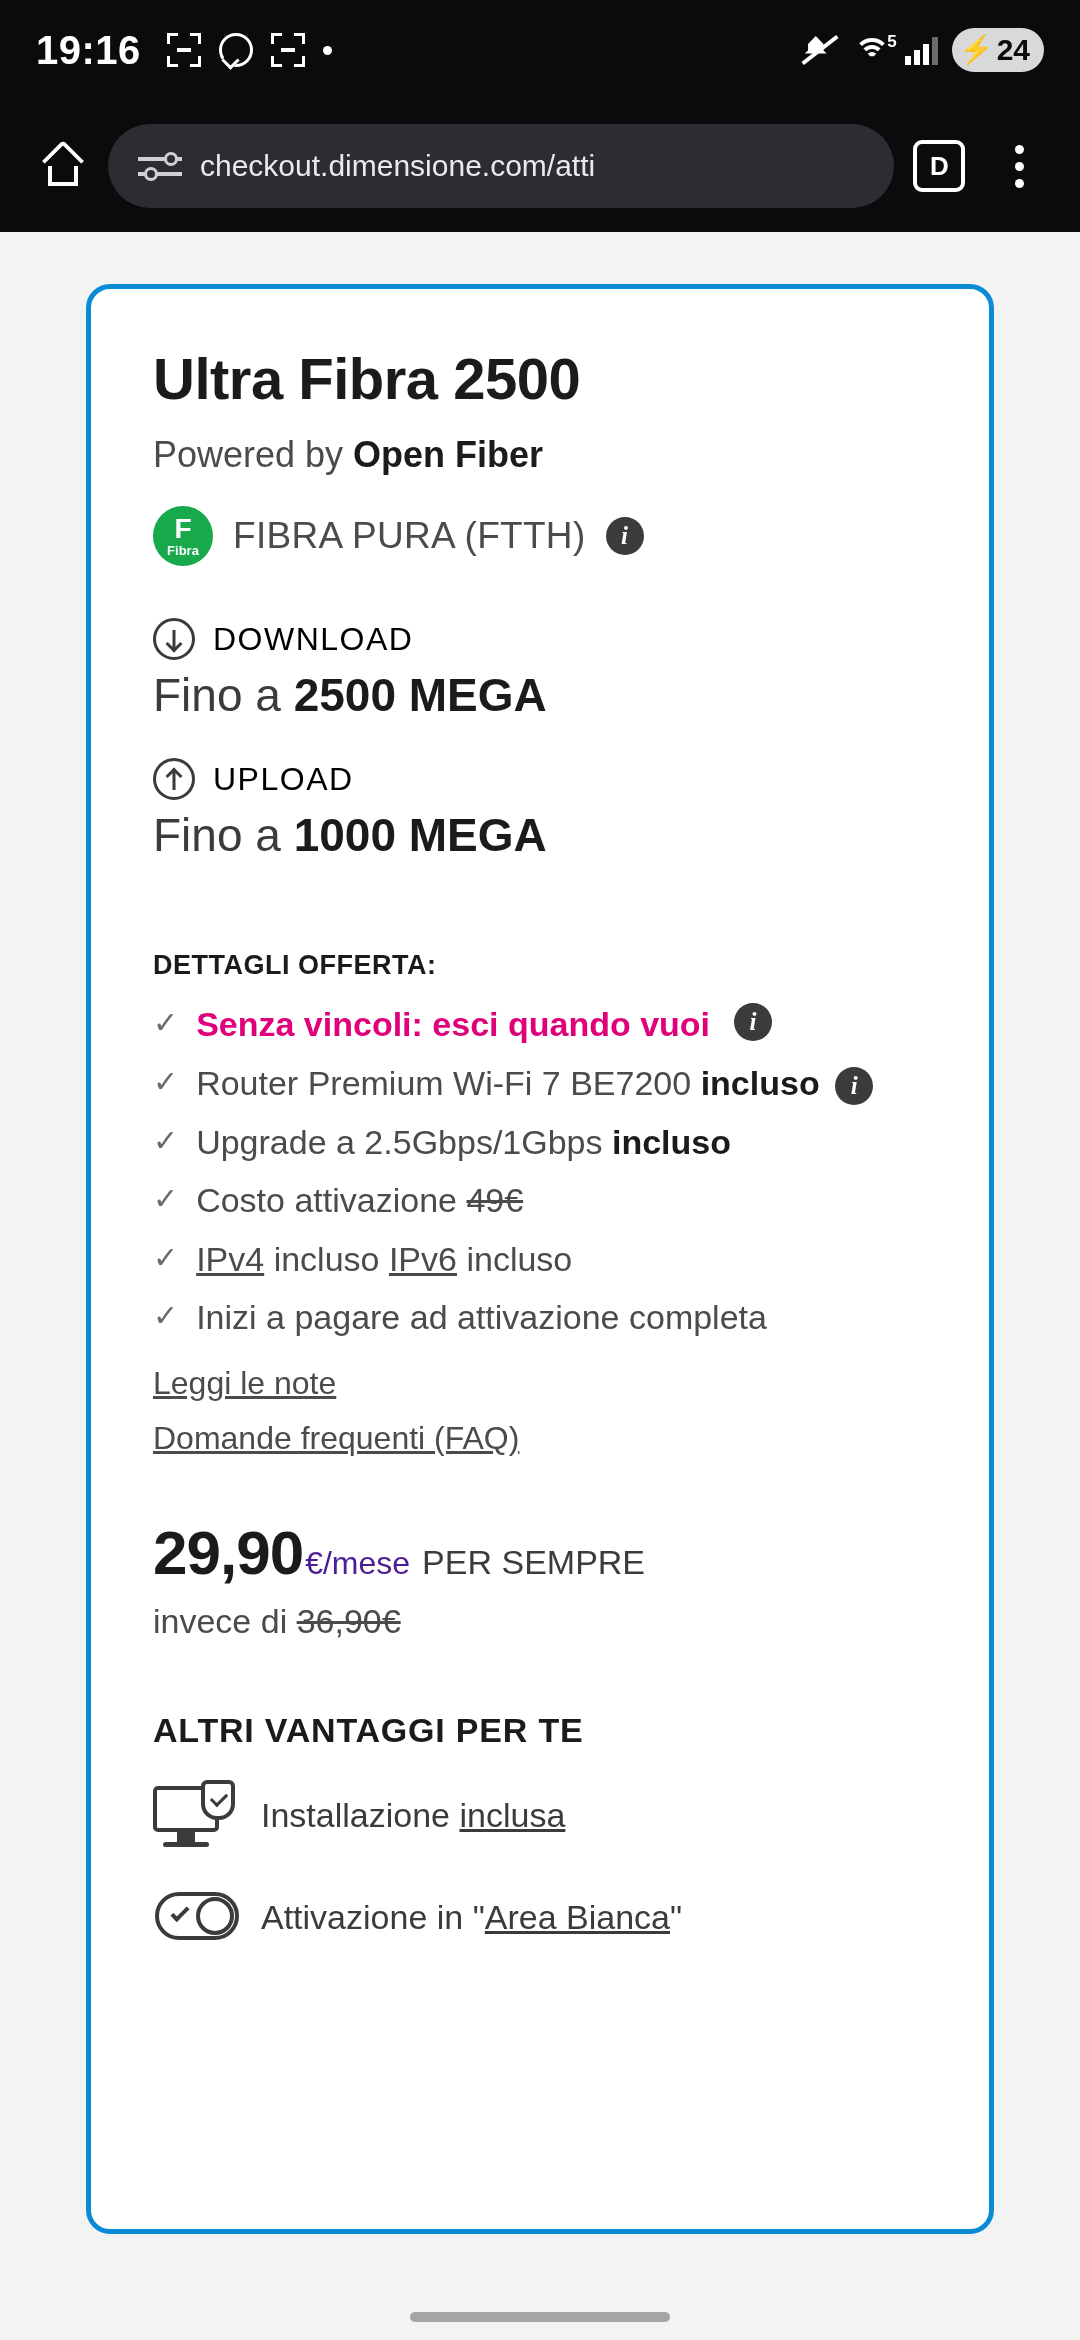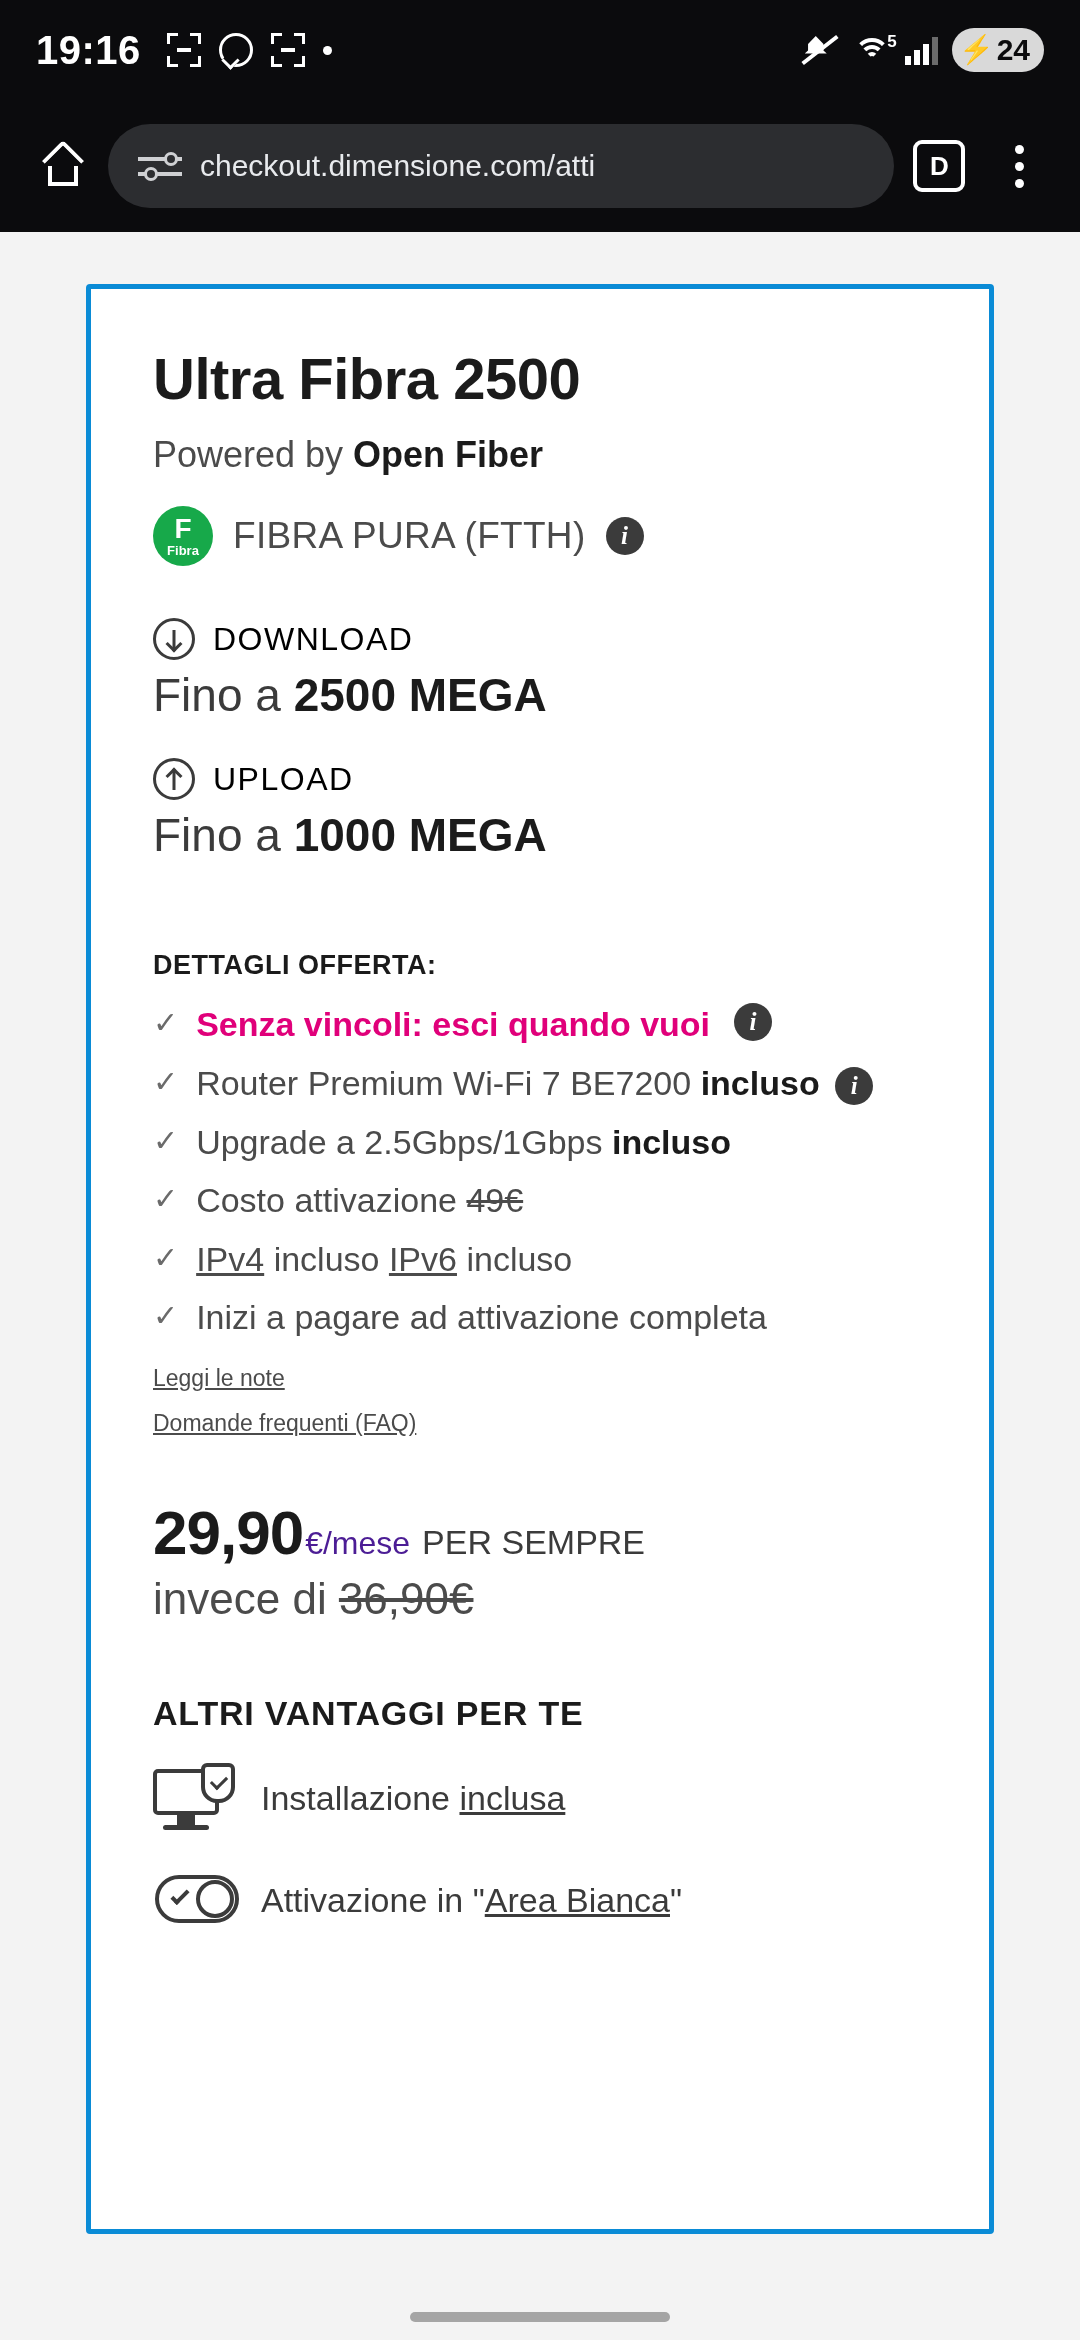--- a/index.html
+++ b/index.html
@@ -235,21 +235,21 @@
   .page {
     flex: 1;
     background: #f3f3f3;
     position: relative;
     overflow: hidden;
     padding: 52px 24px 0 24px;
   }
   .card {
     background: #ffffff;
     border: 5px solid #0a8bd6;
-    border-radius: 4px;
+    border-radius: 24px;
     margin: 0 auto;
     width: 908px;
     padding: 56px 62px 40px 62px;
     height: 1950px;
     overflow: hidden;
   }
   .offer-title {
     font-size: 58px;
     font-weight: bold;
     color: #1b1b1b;
@@ -361,21 +361,21 @@
   }
   .detail-item.highlight .txt {
     color: #e0007a;
     font-weight: bold;
   }
   .detail-item b { color: #1b1b1b; }
   .strike { text-decoration: line-through; }
   .ul { text-decoration: underline; }
   .links { margin-top: 26px; }
   .link-line {
-    font-size: 23px;
+    font-size: 32px;
     color: #4b4b4b;
     text-decoration: underline;
     margin-bottom: 18px;
     display: block;
   }
   .price-row {
     margin-top: 60px;
     display: flex;
     align-items: baseline;
     flex-wrap: wrap;
@@ -390,22 +390,22 @@
     font-size: 32px;
     color: #4c1d95;
     margin-left: 2px;
   }
   .price-sempre {
     font-size: 34px;
     color: #3b3b3b;
     margin-left: 12px;
   }
   .price-old {
-    margin-top: 6px;
-    font-size: 44px;
+    margin-top: 14px;
+    font-size: 34px;
     color: #4b4b4b;
   }
   .price-old s { color: #4b4b4b; }
   .adv-title {
     margin-top: 70px;
     font-size: 34px;
     font-weight: bold;
     color: #1b1b1b;
     letter-spacing: 0.8px;
   }

